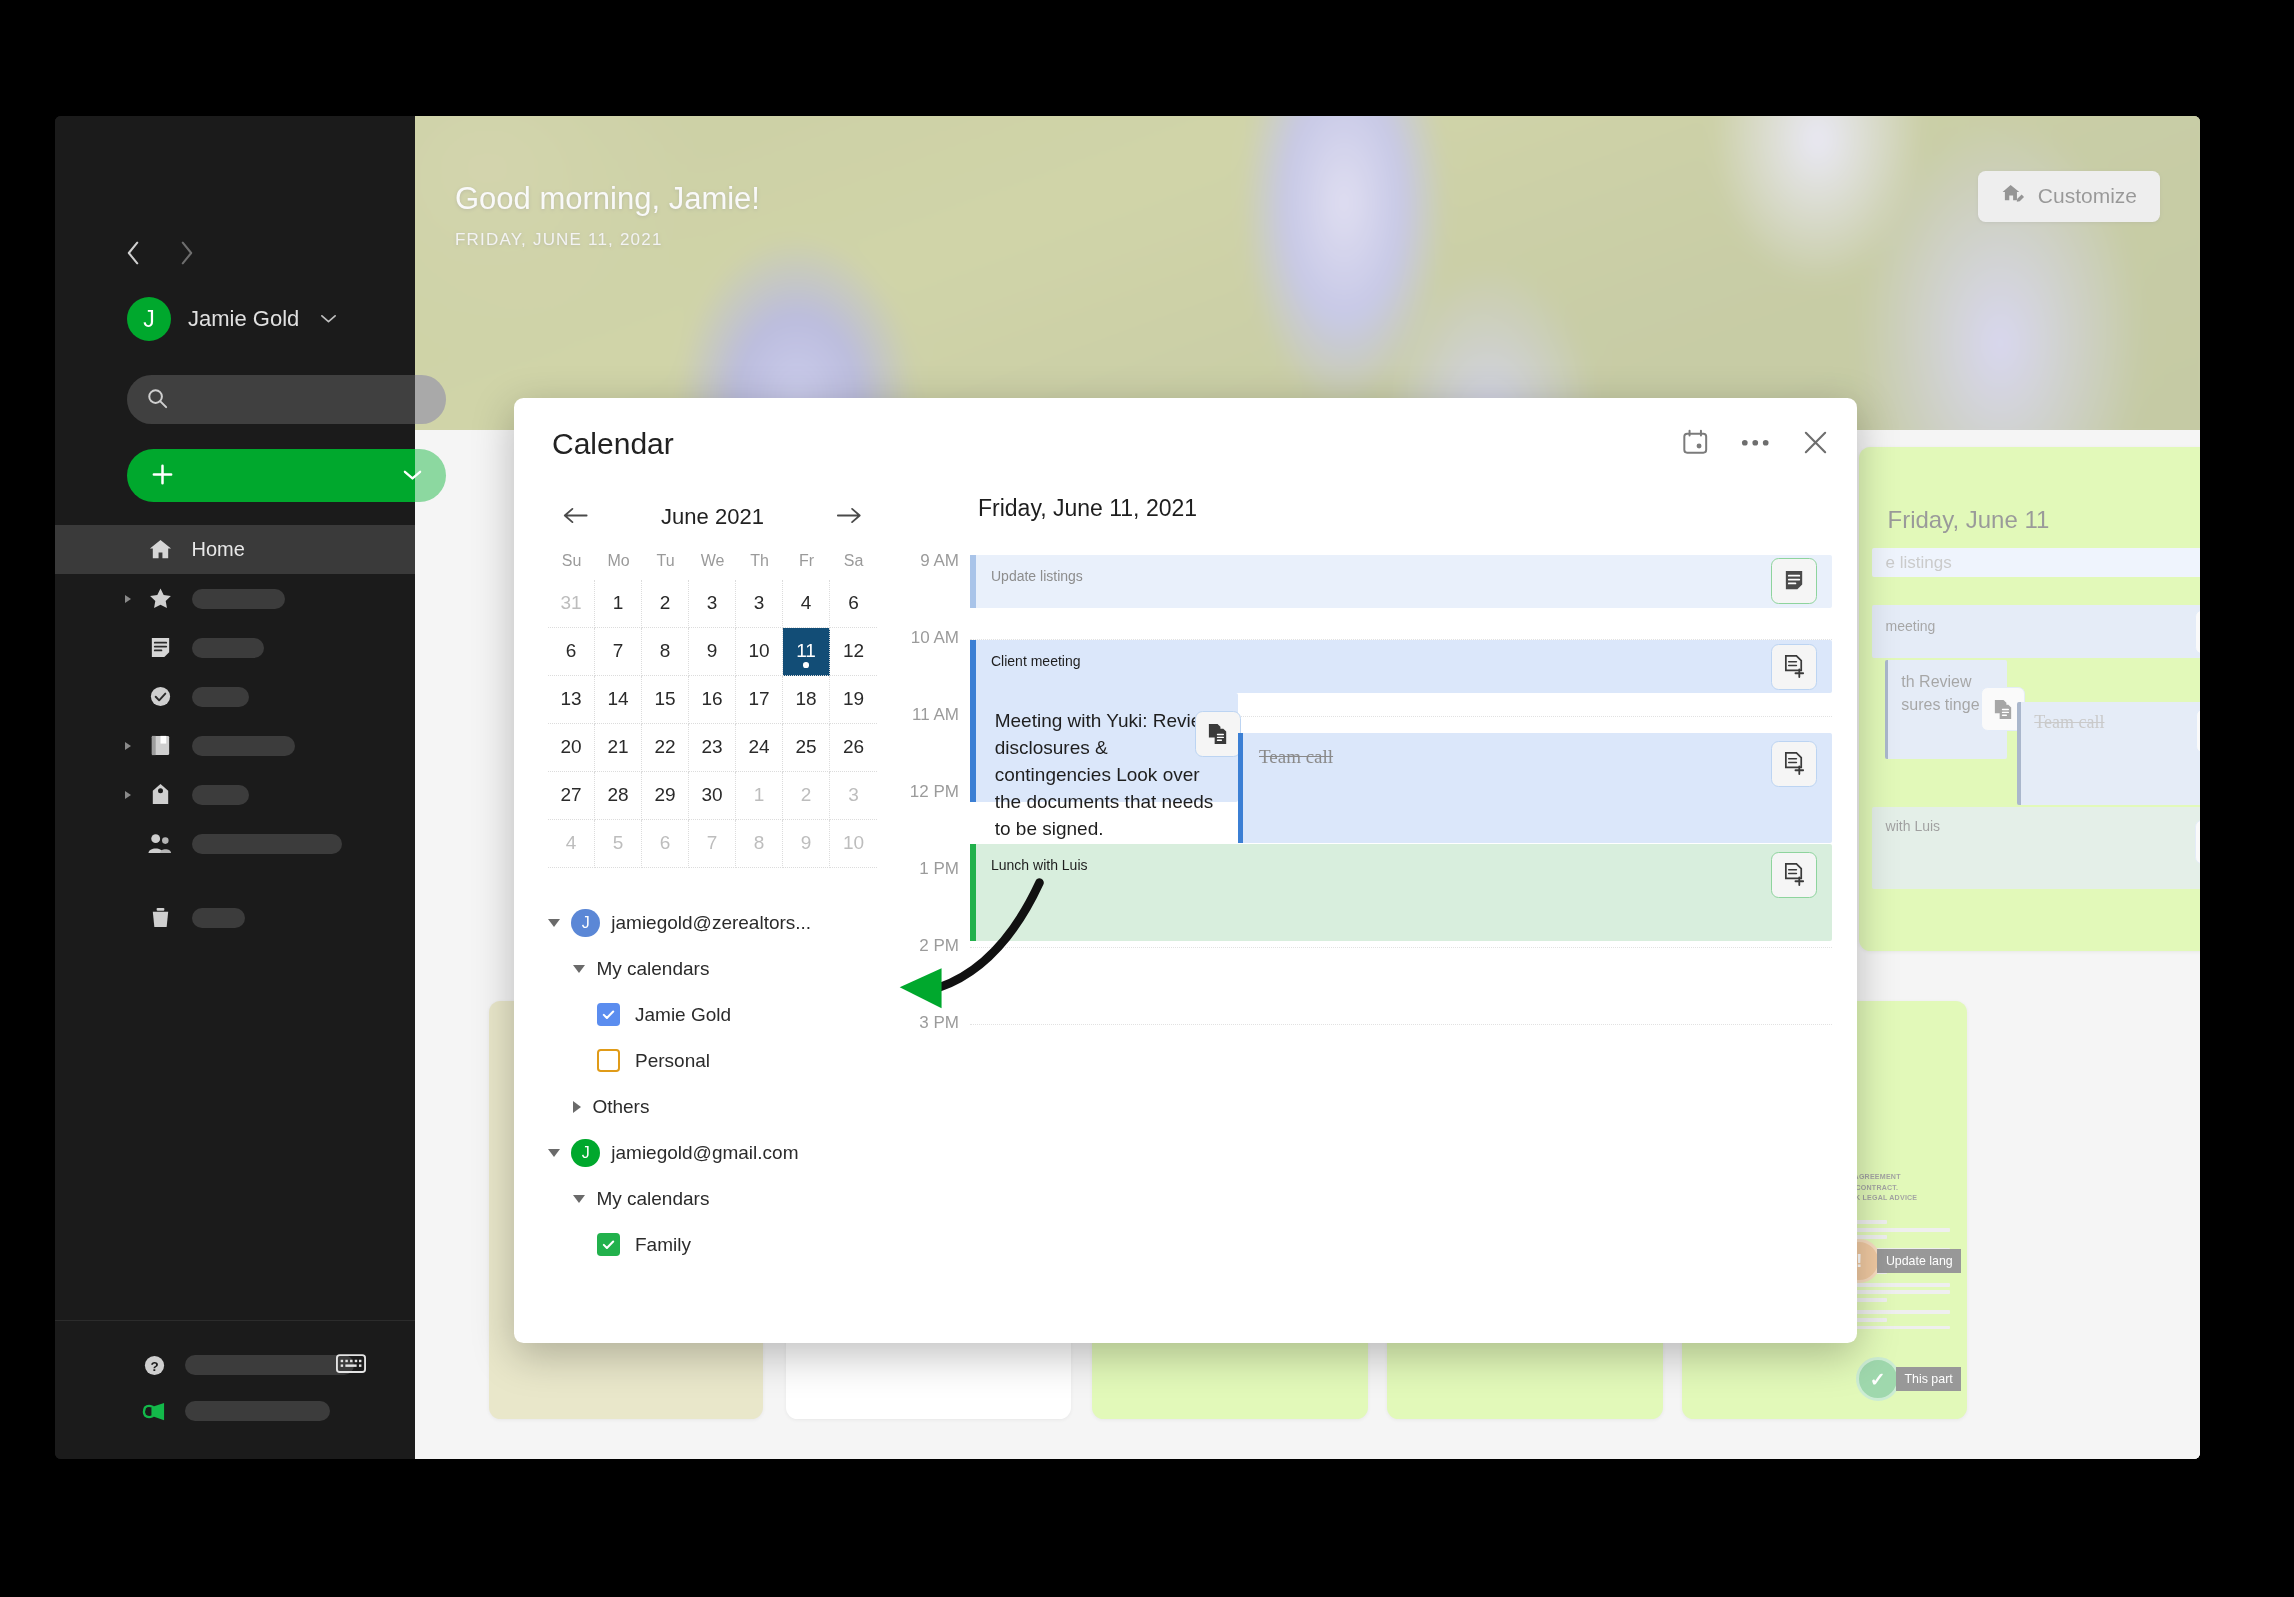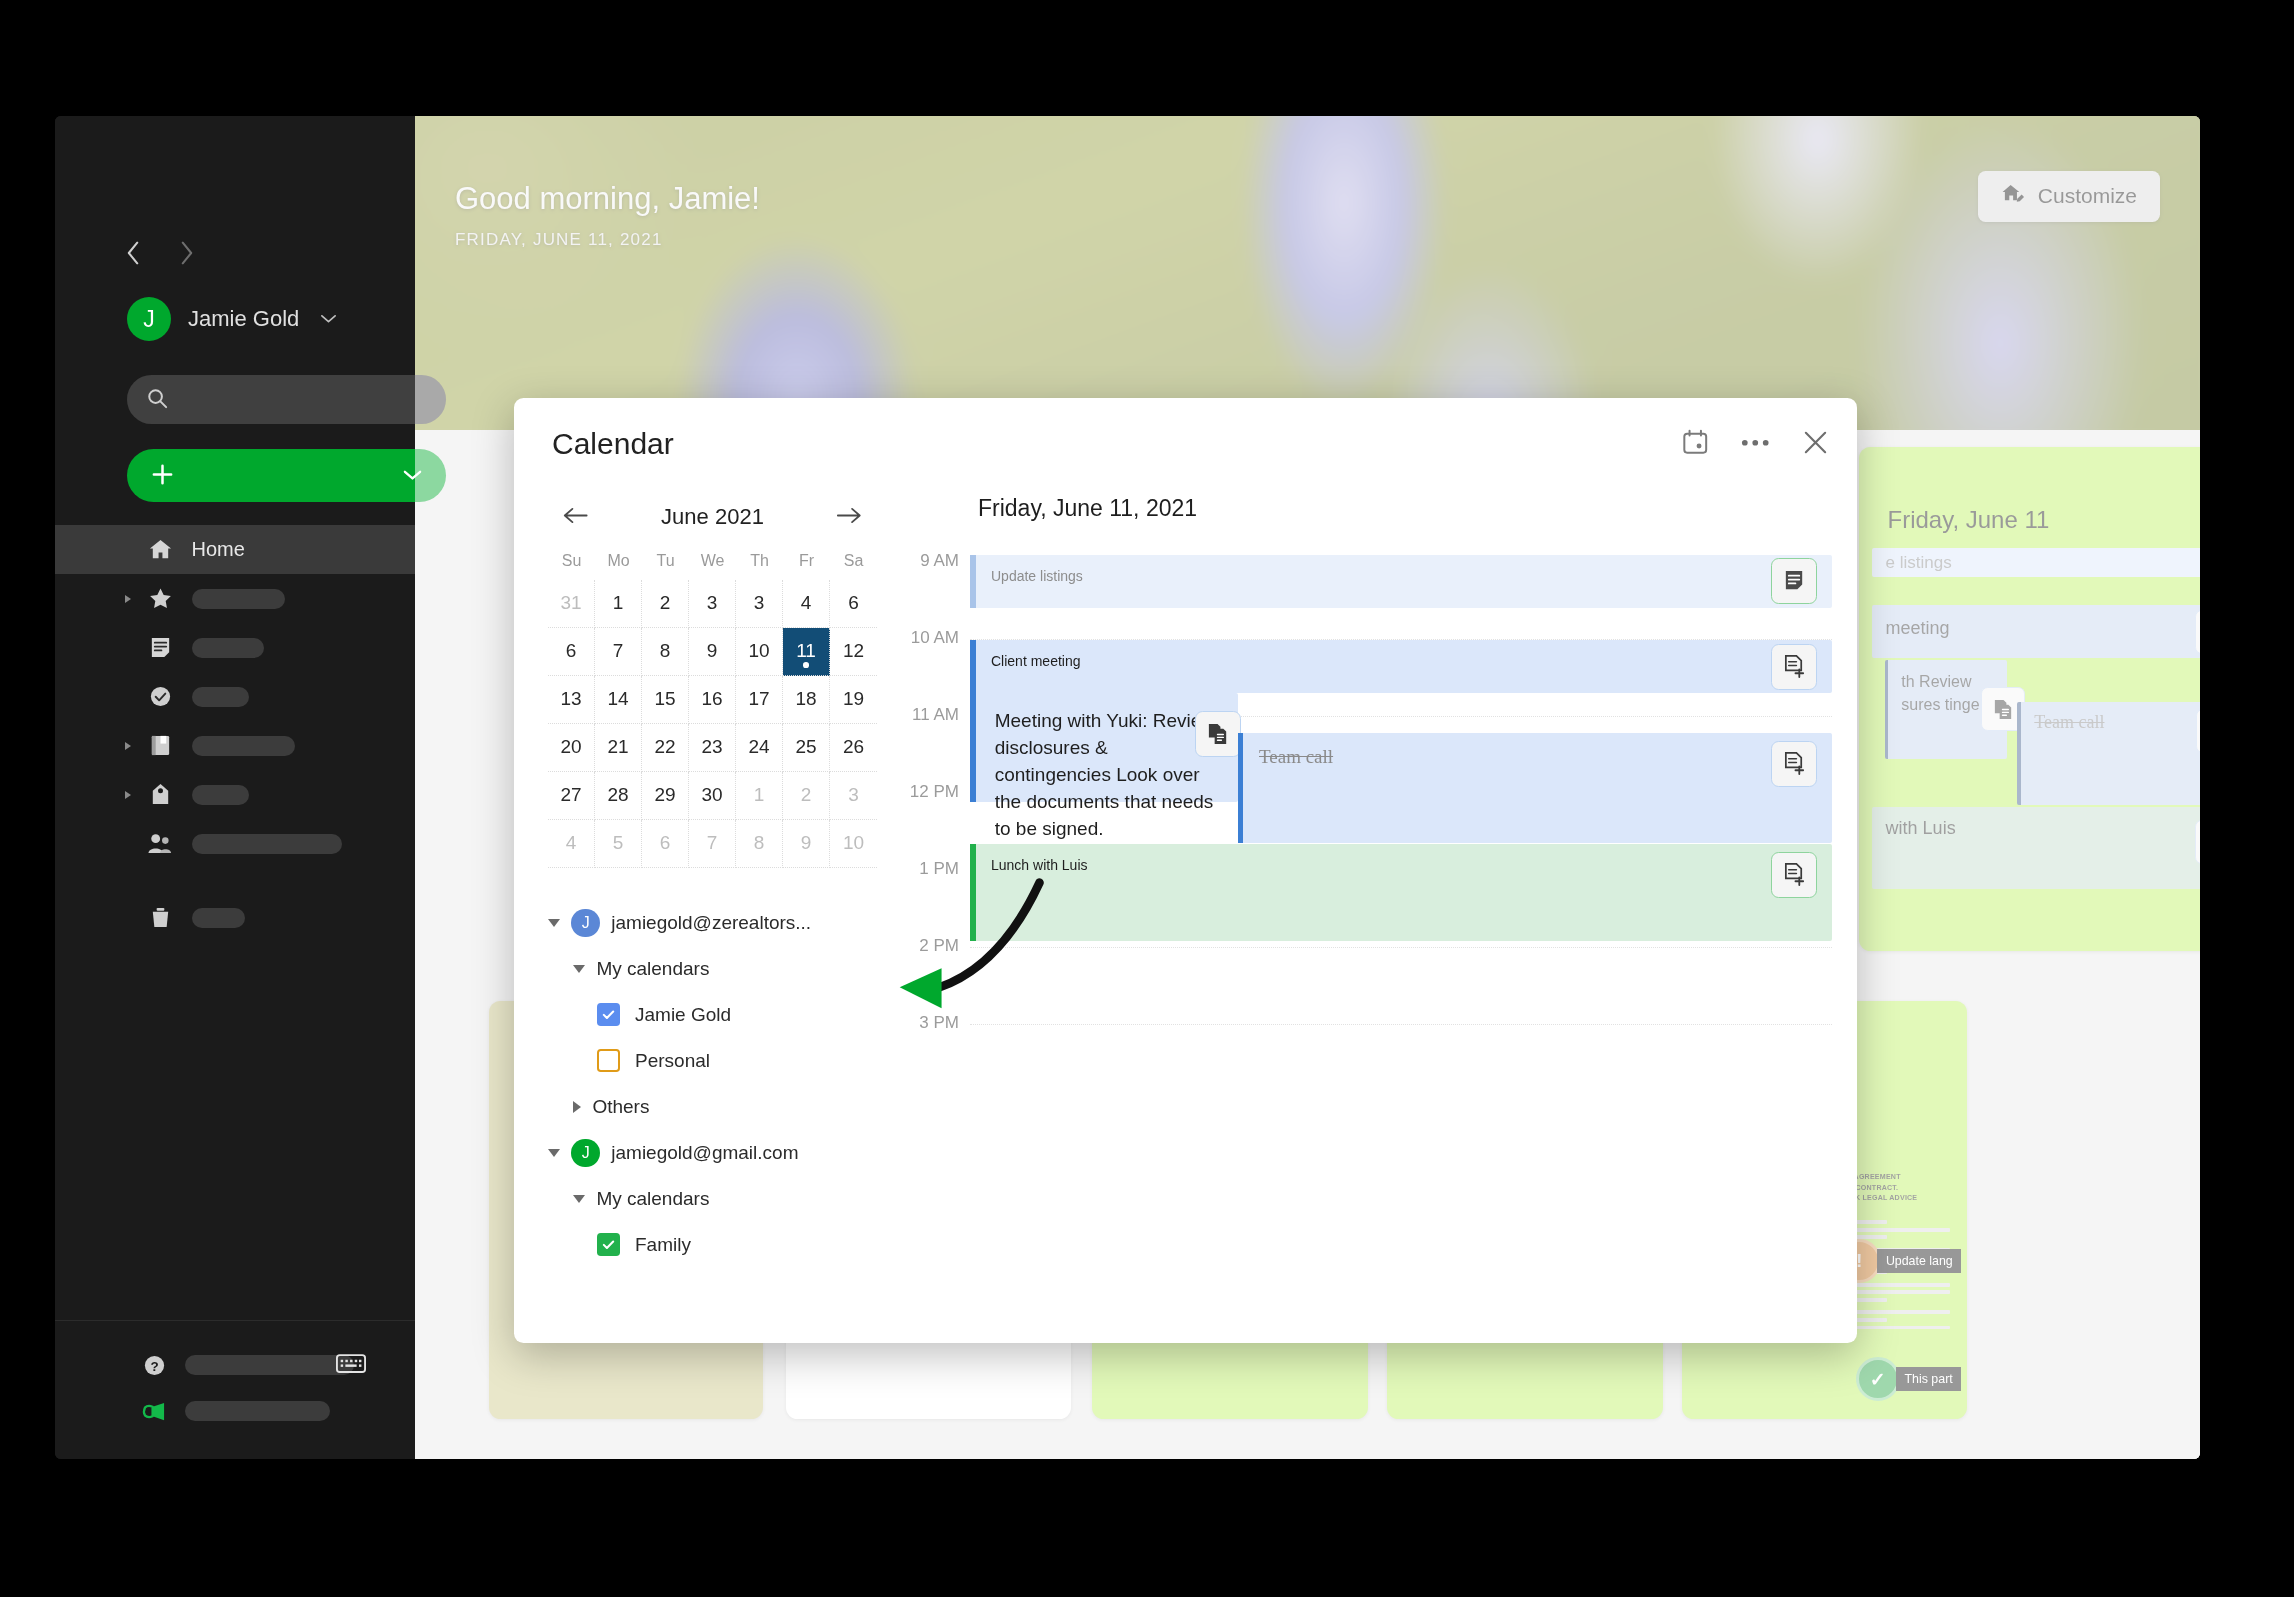--- a/index.html
+++ b/index.html
@@ -120,21 +120,21 @@
   #board { position: absolute; left: 0; top: 314px; width: 100%; height: 1029px; background: #e9e9e9; padding: 27px 34px; }
 
   .bg-card {
     position: absolute; background: #bef264;
     border-radius: 11.4px; box-shadow: 0 1px 3.8px rgba(0,0,0,.13);
   }
   
   #agenda-card { left: 1444px; top: 17px; width: 409px; height: 504px; }
   #agenda-title { position: absolute; left: 28.5px; top: 59px; font-size: 24px; color: #202020; }
   .mini-evt { position: absolute; border-radius: 1.9px; }
-  .mini-evt .mini-label { position:absolute; left: 13.3px; top: 9.5px; font-size: 18px; }
+  .mini-evt .mini-label { position:absolute; left: 13.3px; top: 9.5px; font-size: 14px; }
   .mini-btn {
     position: absolute; right: 13.3px; width: 44px; height: 44px;
     background: #f3f3f3; border: 1px solid #c4d6f0; border-radius: 6.7px;
     display:flex; align-items:center; justify-content:center;
   }
 
   
   #card-news { left: 371px; top: 571px; width: 285px; height: 418px; overflow: hidden; background:#fff; }
   #card-a { left: 677px; top: 571px; width: 276px; height: 418px; }
   #card-b { left: 972px; top: 571px; width: 276px; height: 418px; }

